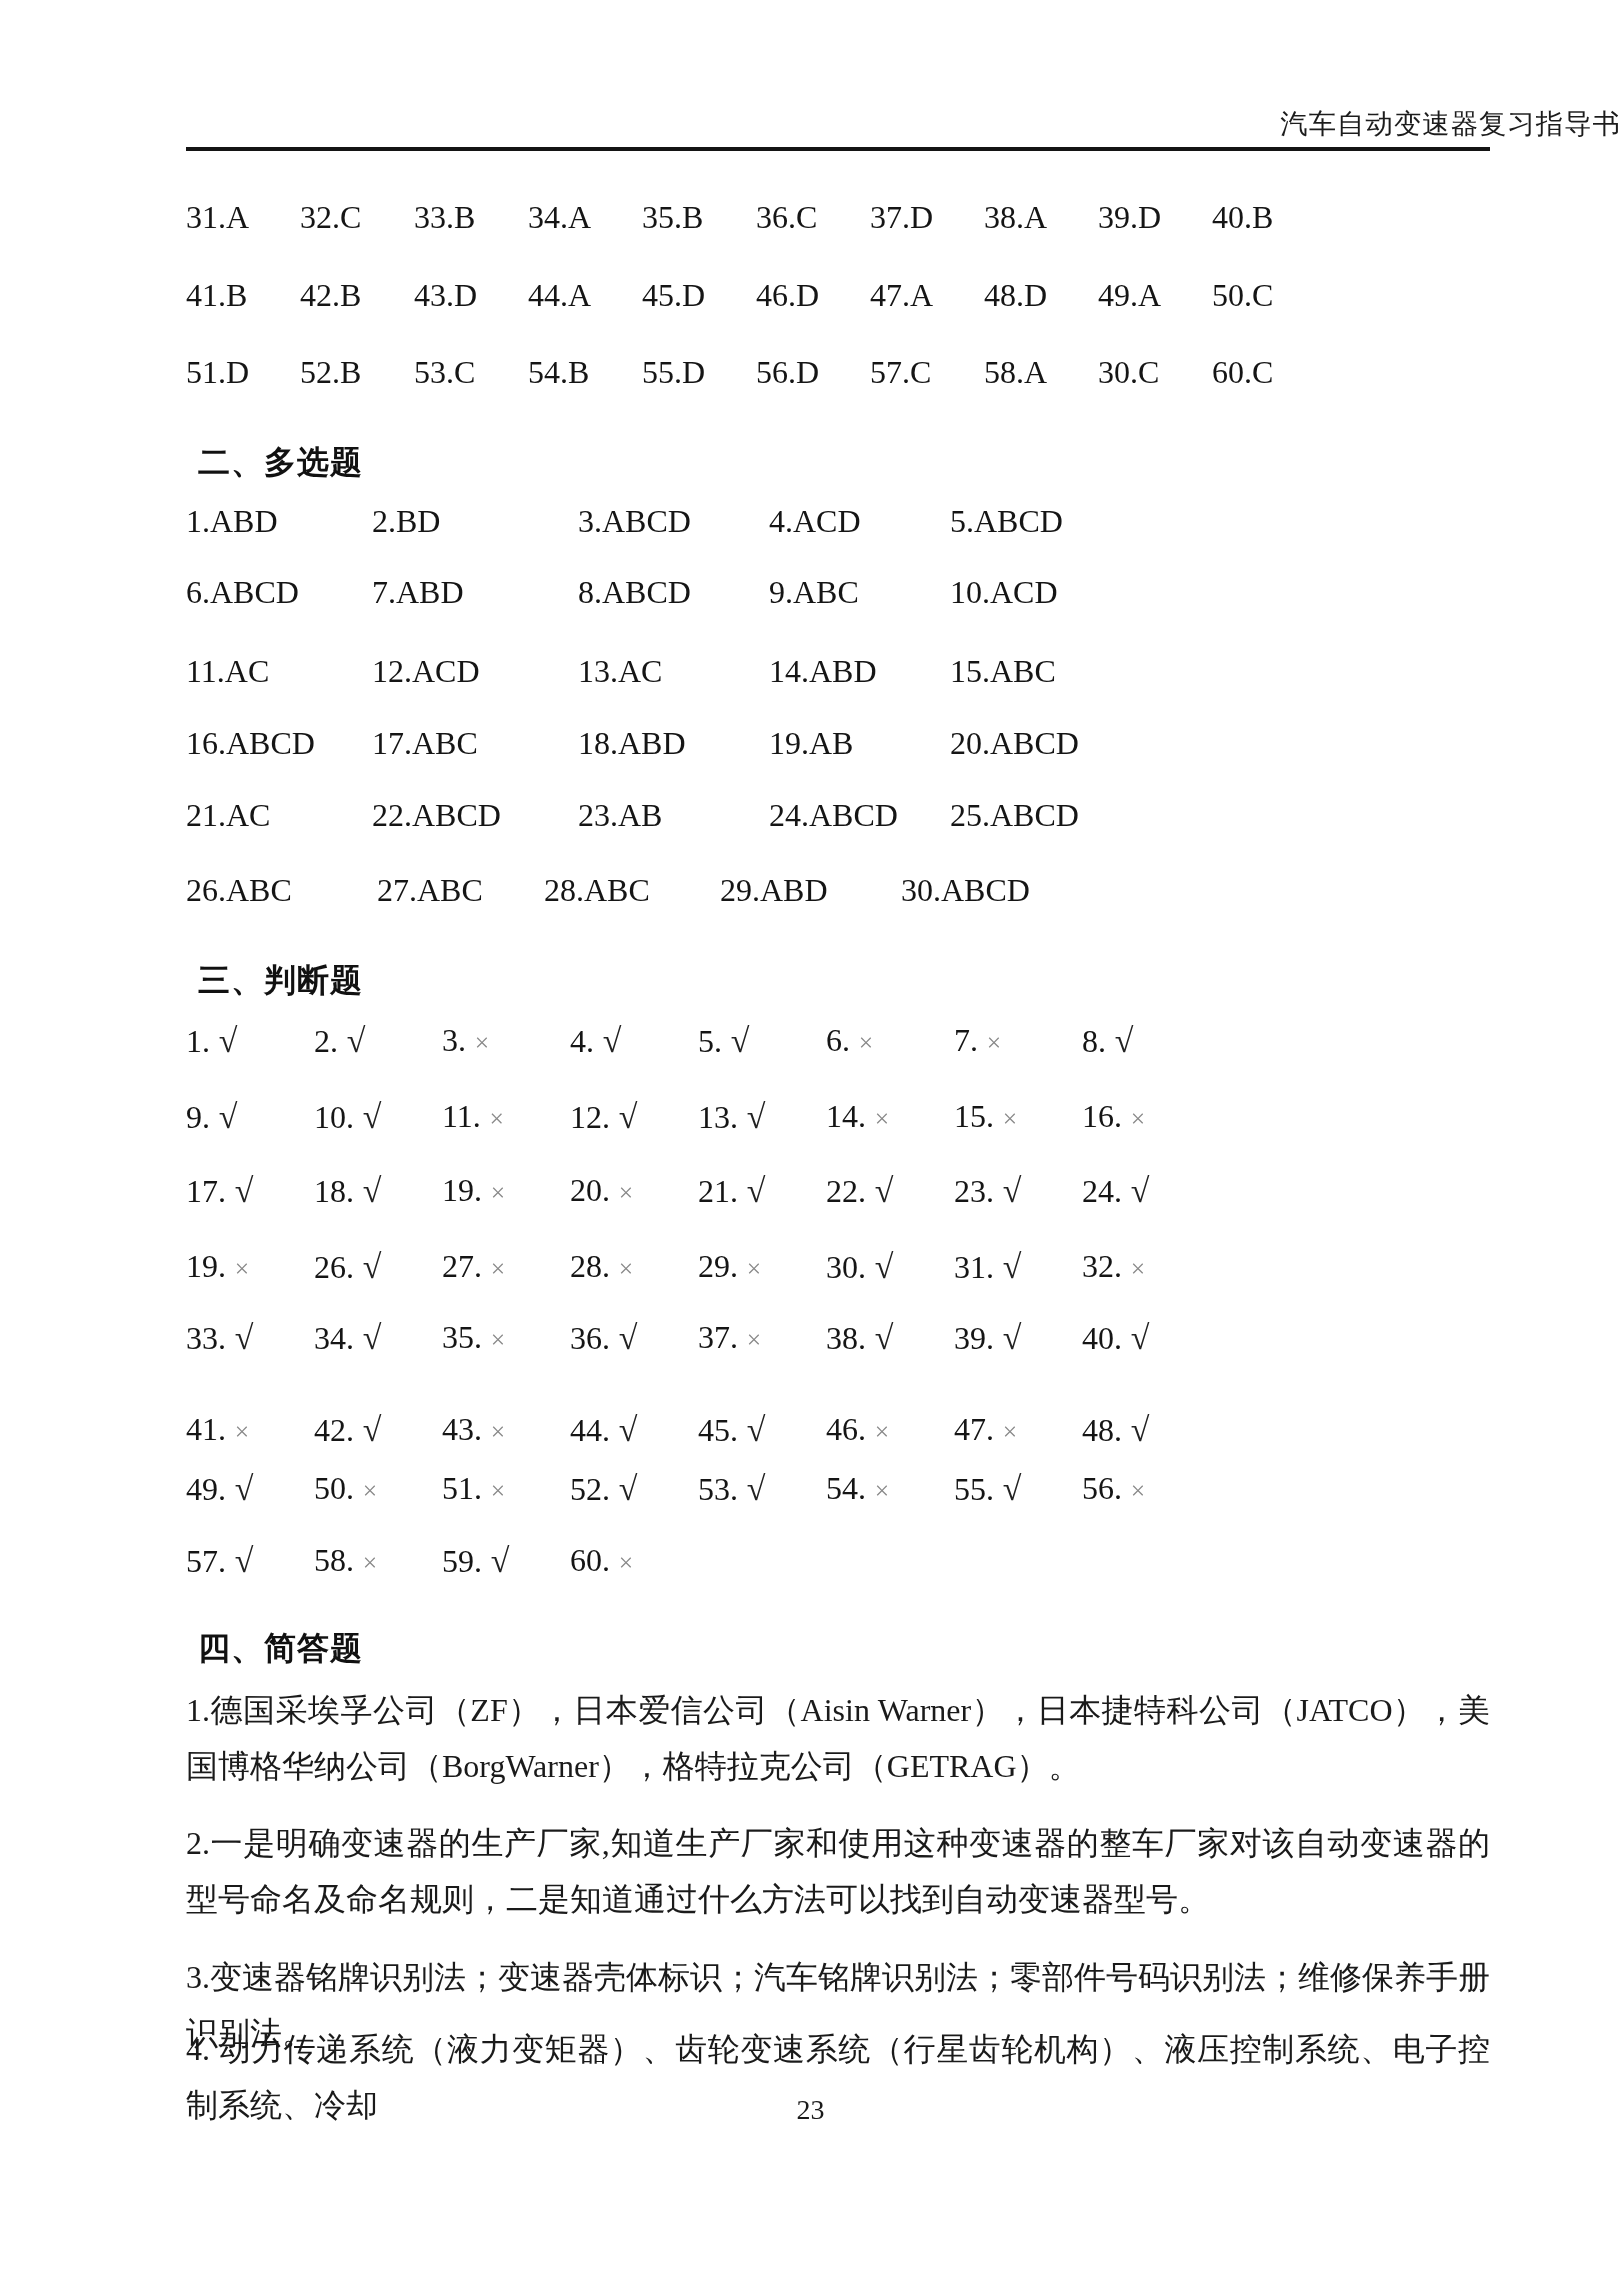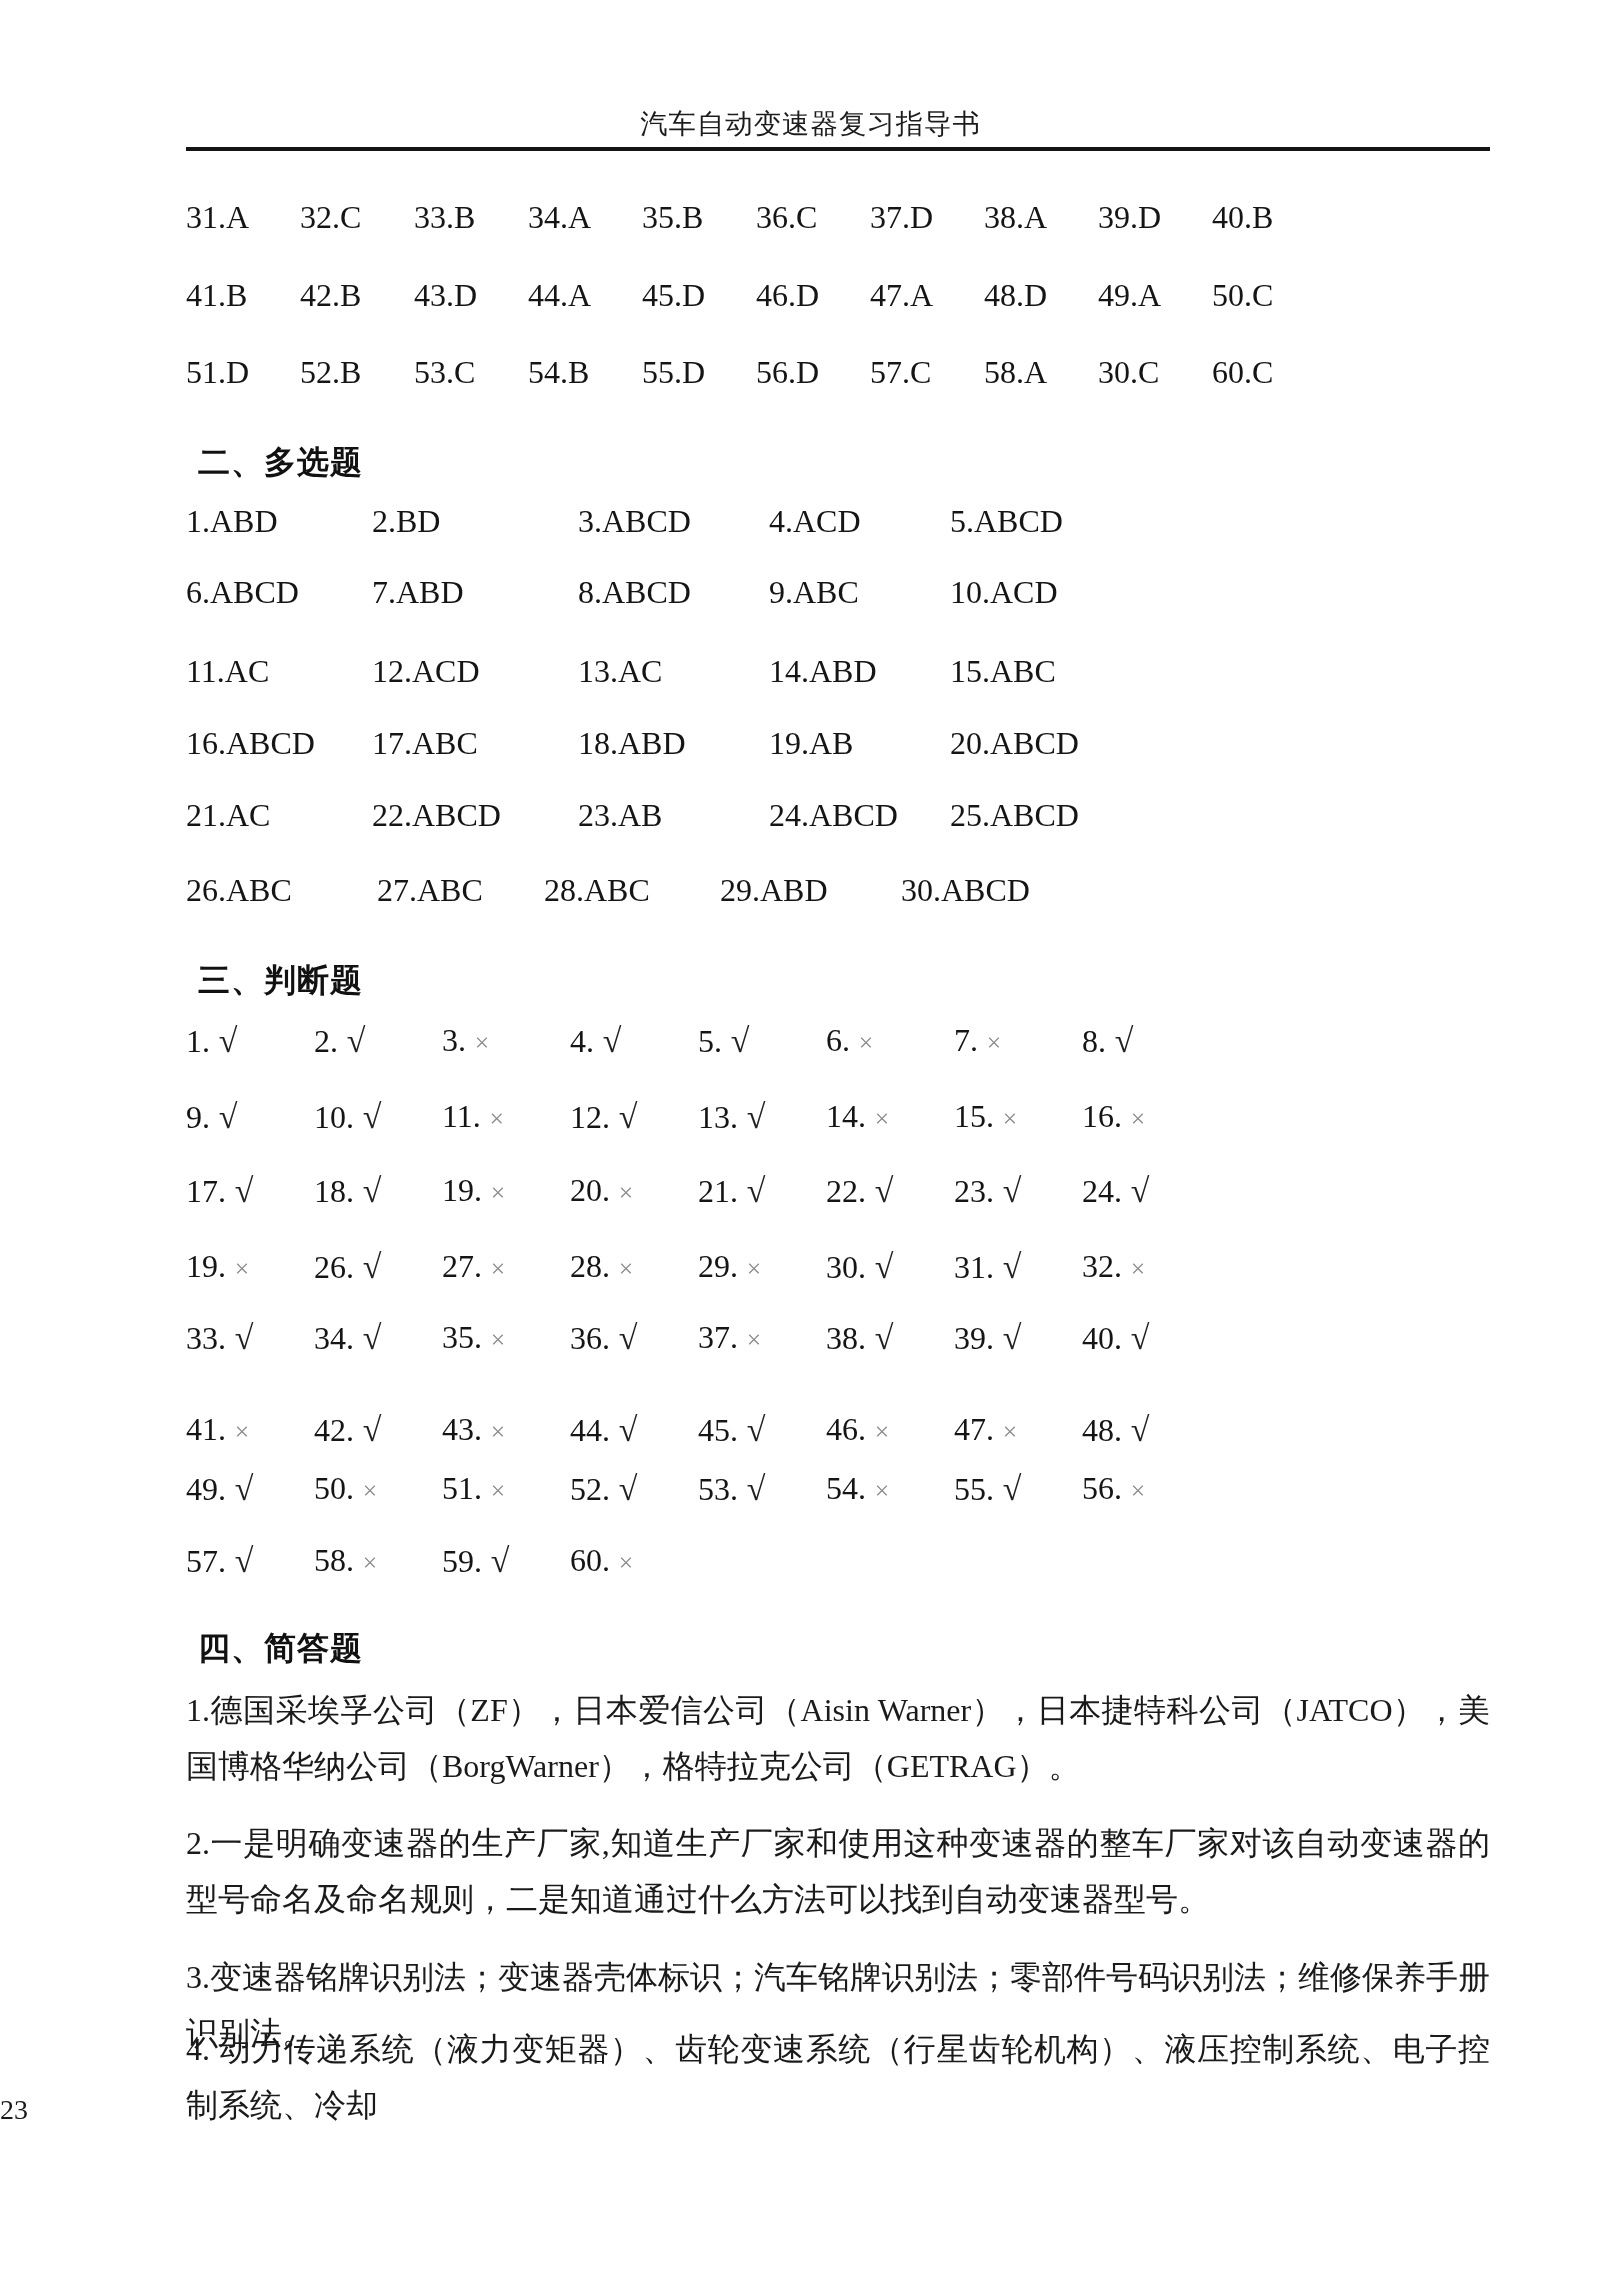--- a/index.html
+++ b/index.html
@@ -13,21 +13,21 @@
     height: 2293px;
     background: #ffffff;
     font-family: "Liberation Serif", "DejaVu Serif", serif;
     color: #151515;
   }
   .doc-title {
     position: absolute;
     top: 106px;
     left: 0;
     width: 100%;
-    text-align: center;
+    text-align: right;
     font-size: 27.4px;
     letter-spacing: 1px;
     color: #1c1c1c;
   }
   .header-rule {
     position: absolute;
     top: 147px;
     left: 186px;
     width: 1304px;
     height: 3.9px;
@@ -67,21 +67,21 @@
     font-size: 32px;
     line-height: 56px;
     text-align: justify;
     color: #1a1a1a;
   }
   .page-number {
     position: absolute;
     top: 2094px;
     left: 0;
     width: 100%;
-    text-align: left;
+    text-align: center;
     font-size: 28px;
     color: #1a1a1a;
   }
 </style>
 </head>
 <body>
 
 <div class="page">
 
   <div class="doc-title">汽车自动变速器复习指导书</div>

